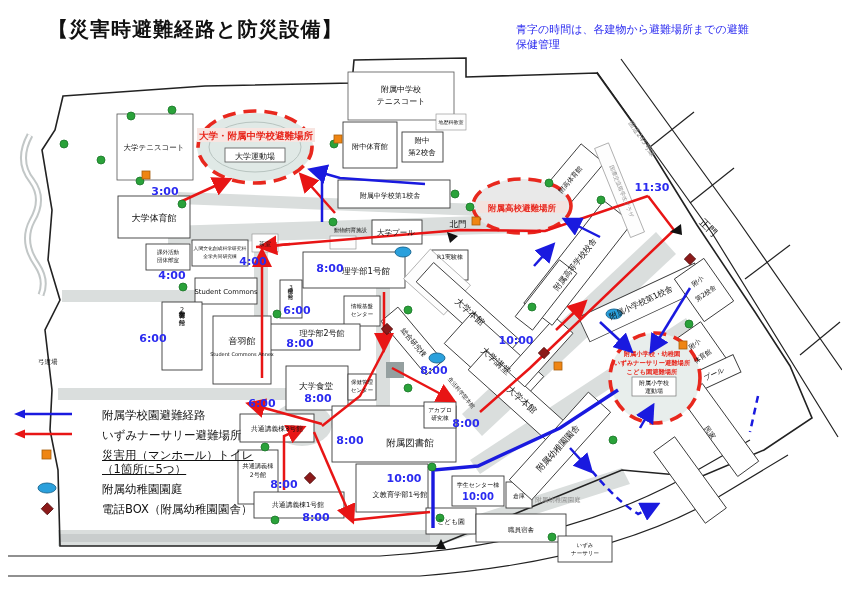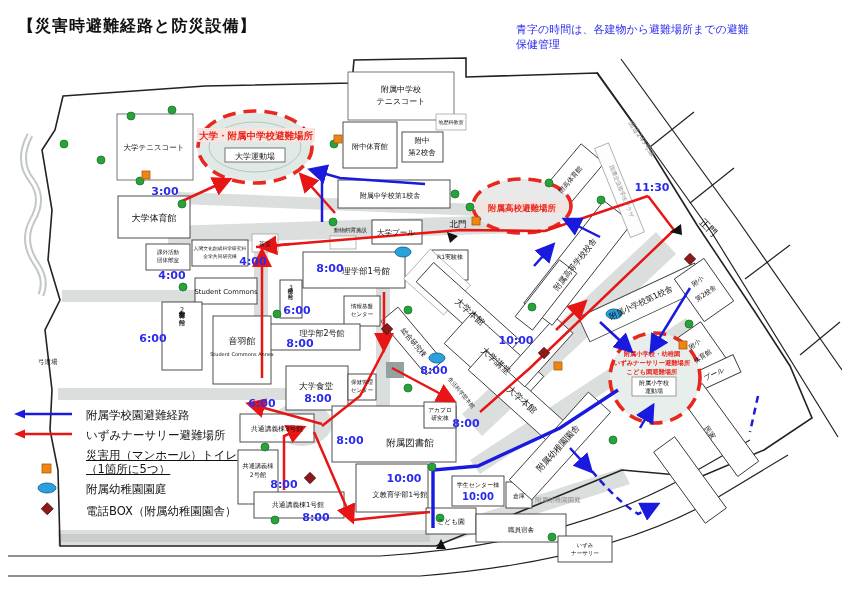--- a/index.html
+++ b/index.html
@@ -21,25 +21,25 @@
   .evac{fill:none;stroke:var(--evac_red,#e8281e);stroke-width:3.6;stroke-dasharray:13 8;}
   .mred{fill:var(--route_red,#e81515);}
   .mblue{fill:var(--route_blue,#1a1adf);}
   .light{fill:var(--light_green,#2aa23a);stroke:#1c762a;stroke-width:0.8;}
   .toilet{fill:var(--toilet_orange,#ef8513);stroke:#a85e0c;stroke-width:0.8;}
   .water{fill:var(--water_blue,#2aa0dc);stroke:#17648e;stroke-width:0.9;}
   .phone{fill:var(--phone_darkred,#8c1a1a);stroke:#4f0d0d;stroke-width:0.8;}
   .bound{fill:none;stroke:#222;stroke-width:1.6;}
   .road{fill:none;stroke:#222;stroke-width:1.2;}
   .vtxt{writing-mode:vertical-rl;text-orientation:upright;}
-  #page-title{position:absolute;left:18px;top:16px;font-size:16px;font-weight:700;color:#111;letter-spacing:1px;}
+  #page-title{position:absolute;left:48px;top:16px;font-size:20px;font-weight:700;color:#111;letter-spacing:1px;}
   #note{position:absolute;left:516px;top:22px;width:322px;font-size:11px;line-height:1.4;
         color:var(--time_blue,#2b2bf0);}
   #legend{position:absolute;left:12px;top:408px;width:280px;}
-  .legend-row{display:flex;align-items:flex-end;gap:10px;margin-bottom:5px;font-size:11.5px;color:#111;}
+  .legend-row{display:flex;align-items:flex-start;gap:26px;margin-bottom:5px;font-size:11.5px;color:#111;}
   .legend-row .lic{flex:0 0 64px;}
   .ltwo{display:flex;flex-direction:column;line-height:1.25;text-decoration:underline;}
 </style>
 </head>
 <body>
 
 <div id="stage">
 
   <svg id="map-svg" width="842" height="595" viewBox="0 0 842 595">
     <defs>

